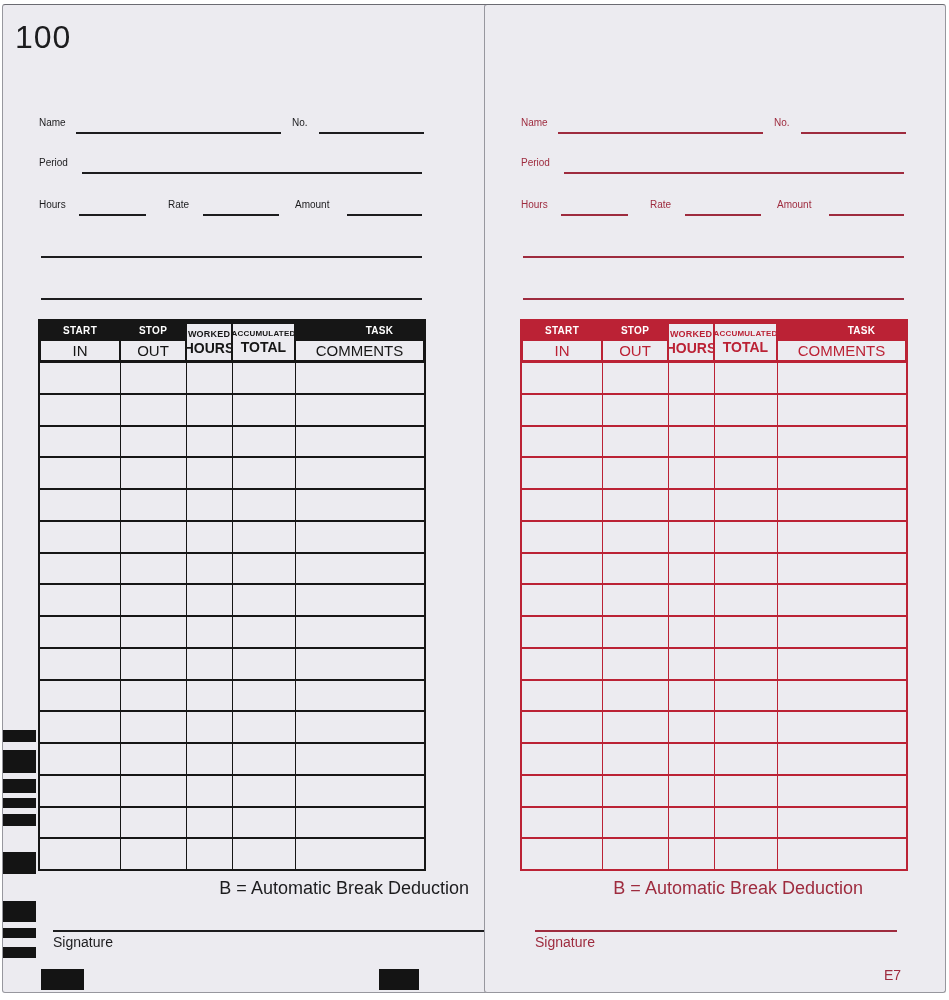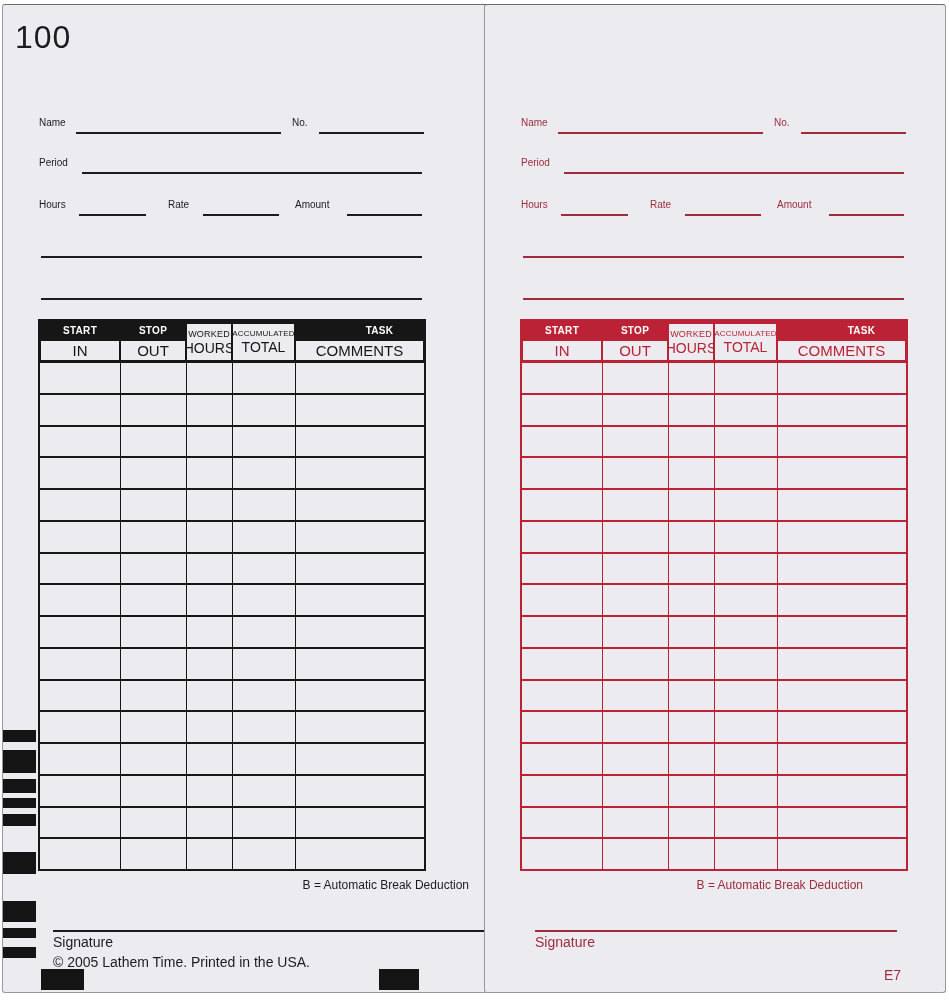--- a/index.html
+++ b/index.html
@@ -72,20 +72,21 @@
     border:1.5px solid var(--accent);
     display:flex; align-items:center; justify-content:center;
     font-size:15px; color:var(--accent);
   }
   .pth-span {
     background:var(--paper);
     border:1.5px solid var(--accent);
     margin-top:2px;
     display:flex; flex-direction:column; align-items:center; justify-content:center;
     color:var(--accent);
+    font-weight:bold;
   }
   .pth-span.c3 { grid-column:3; grid-row:1/3; }
   .pth-span.c4 { grid-column:4; grid-row:1/3; }
   .pth-top.c1 { grid-column:1; grid-row:1; }
   .pth-top.c2 { grid-column:2; grid-row:1; }
   .pth-top.c5 { grid-column:5; grid-row:1;padding-left:40px; }
   .pth-bottom.c1 { grid-column:1; grid-row:2; }
   .pth-bottom.c2 { grid-column:2; grid-row:2; }
   .pth-bottom.c5 { grid-column:5; grid-row:2; }
   .pth-span .sm { font-size:9px; letter-spacing:.2px; }
@@ -96,21 +97,21 @@
   .pt-row {
     flex:1;
     display:grid;
     grid-template-columns:80px 66px 46px 63px 1fr;
     border-top:2px solid var(--accent);
   }
   .pt-cell + .pt-cell { border-left:1.5px solid var(--accent); }
 
   .bd-note {
     position:absolute; left:0; right:82px; top:873px;
-    text-align:right; font-size:12px; color:var(--ink);padding-left:45px;
+    text-align:right; font-size:18px; color:var(--ink);padding-left:45px;
   }
   .sig-line  { position:absolute; left:50px; right:48px; top:925px; border-bottom:2px solid var(--ink); }
   .sig-label { position:absolute; left:50px; top:929px; font-size:14px; color:var(--ink); }
   .copyright { position:absolute; left:50px; top:949px; font-size:14px; color:var(--ink); }
   .form-code { position:absolute; right:44px; top:949px; font-size:14px; color:var(--ink);margin-top:13px; }
 
   .tm { position:absolute; left:0; width:33px; background:#141414; }
   .tm-1 { top:725px; height:12px; }
   .tm-2 { top:745px; height:23px; }
   .tm-3 { top:774px; height:14px; }
@@ -275,21 +276,20 @@
           <div class="pt-cell"></div>
           <div class="pt-cell"></div>
           <div class="pt-cell"></div>
         </div>
       </div>
   </div>
 
   <div class="bd-note">B = Automatic Break Deduction</div>
   <div class="sig-line"></div>
   <div class="sig-label">Signature</div>
-  <div class="copyright">© 2005 Lathem Time. Printed in the USA.</div>
   <div class="form-code">E7</div>
 
   <div class="tm tm-1"></div>
   <div class="tm tm-2"></div>
   <div class="tm tm-3"></div>
   <div class="tm tm-4"></div>
   <div class="tm tm-5"></div>
   <div class="tm tm-6"></div>
   <div class="tm tm-7"></div>
   <div class="tm tm-8"></div>

